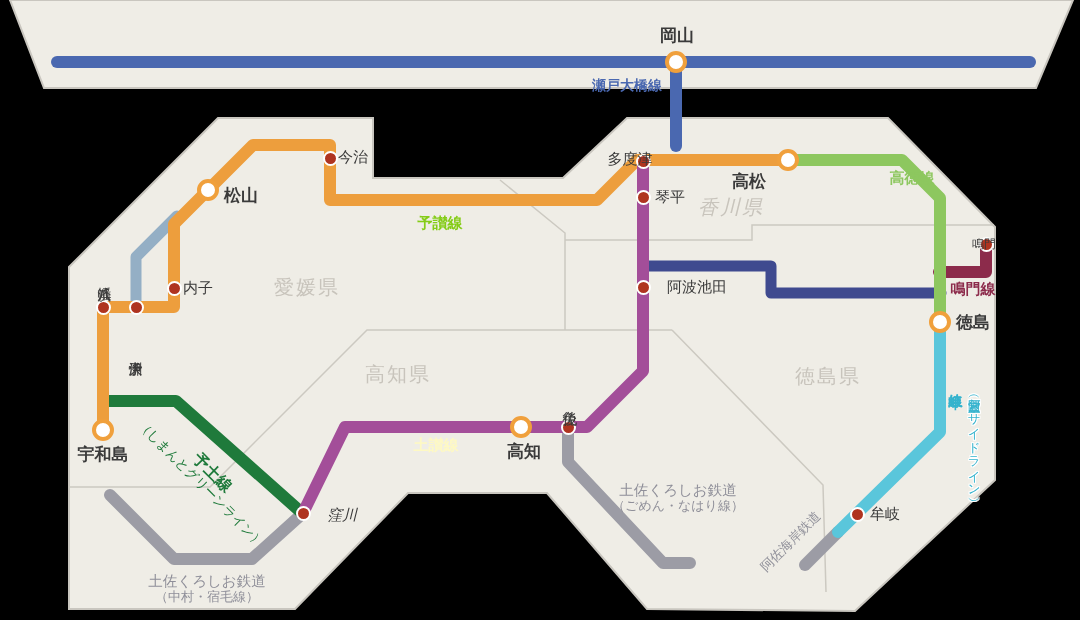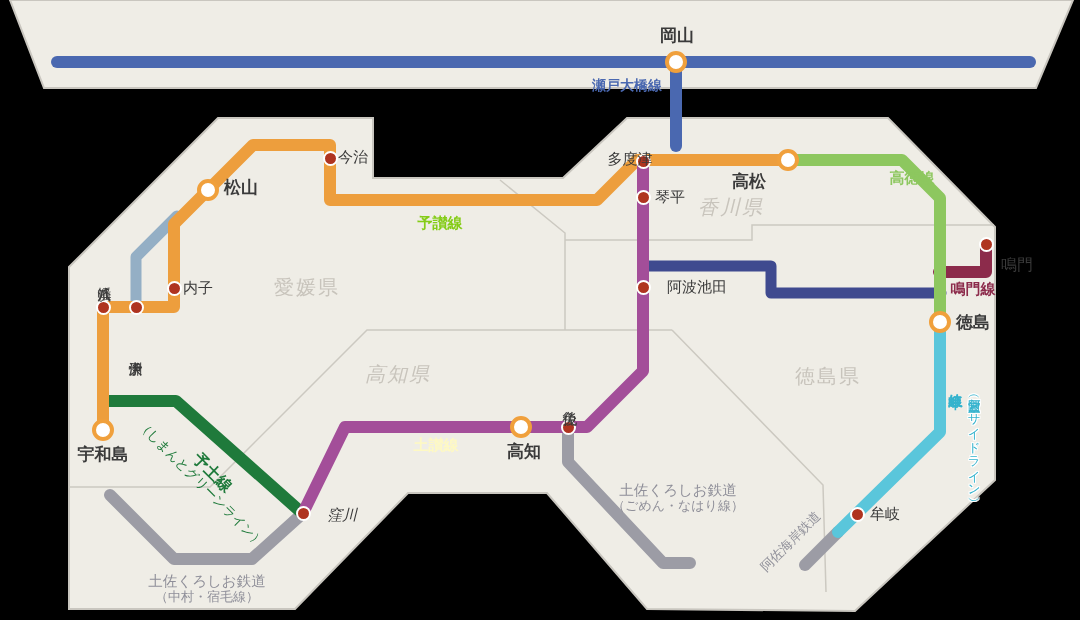--- a/index.html
+++ b/index.html
@@ -82,30 +82,30 @@
   <div class="dot minor-dot" style="left:95.5px;top:299.5px;"></div>
   <div class="dot minor-dot" style="left:128.5px;top:299.5px;"></div>
   <div class="dot minor-dot" style="left:635.5px;top:279.5px;"></div>
   <div class="dot minor-dot" style="left:560.5px;top:419.5px;"></div>
   <div class="dot minor-dot" style="left:295.5px;top:505.5px;"></div>
   <div class="dot minor-dot" style="left:978.5px;top:236.5px;"></div>
   <div class="dot minor-dot" style="left:849.5px;top:506.5px;"></div>
 
   <div class="lbl pref" style="left:731px;top:207px;font-style:italic;">香川県</div>
   <div class="lbl pref" style="left:307px;top:287px;">愛媛県</div>
-  <div class="lbl pref" style="left:398px;top:374px;font-style:italic;">高知県</div>
+  <div class="lbl pref" style="left:398px;top:374px;">高知県</div>
   <div class="lbl pref" style="left:828px;top:376px;">徳島県</div>
 
   <div class="lbl major" style="left:677px;top:36px;">岡山</div>
   <div class="lbl major" style="left:749px;top:182px;">高松</div>
-  <div class="lbl major" style="left:241px;top:188px;">松山</div>
+  <div class="lbl major" style="left:241px;top:196px;">松山</div>
   <div class="lbl major" style="left:524px;top:452px;">高知</div>
   <div class="lbl major" style="left:973px;top:323px;">徳島</div>
   <div class="lbl major" style="left:103px;top:455px;">宇和島</div>
-  <div class="lbl minor" style="left:1017px;top:245px;font-size:16px;margin-top:20px;">鳴門</div>
+  <div class="lbl minor" style="left:984px;top:245px;font-size:12px;">鳴門</div>
   <div class="lbl minor" style="left:630px;top:144px;margin-top:16px;">多度津</div>
   <div class="lbl minor" style="left:670px;top:198px;">琴平</div>
   <div class="lbl minor" style="left:353px;top:158px;">今治</div>
   <div class="lbl minor" style="left:198px;top:289px;">内子</div>
   <div class="lbl minor" style="left:697px;top:288px;">阿波池田</div>
   <div class="lbl minor" style="left:342px;top:516px;font-style:italic;">窪川</div>
   <div class="lbl minor" style="left:885px;top:515px;">牟岐</div>
   <div class="lbl minor v" style="left:569px;top:399px;">後免</div>
   <div class="lbl v" style="left:105px;top:276px;font-size:14px;">八幡浜</div>
   <div class="lbl v" style="left:136px;top:351px;font-size:14px;">伊予大洲</div>

